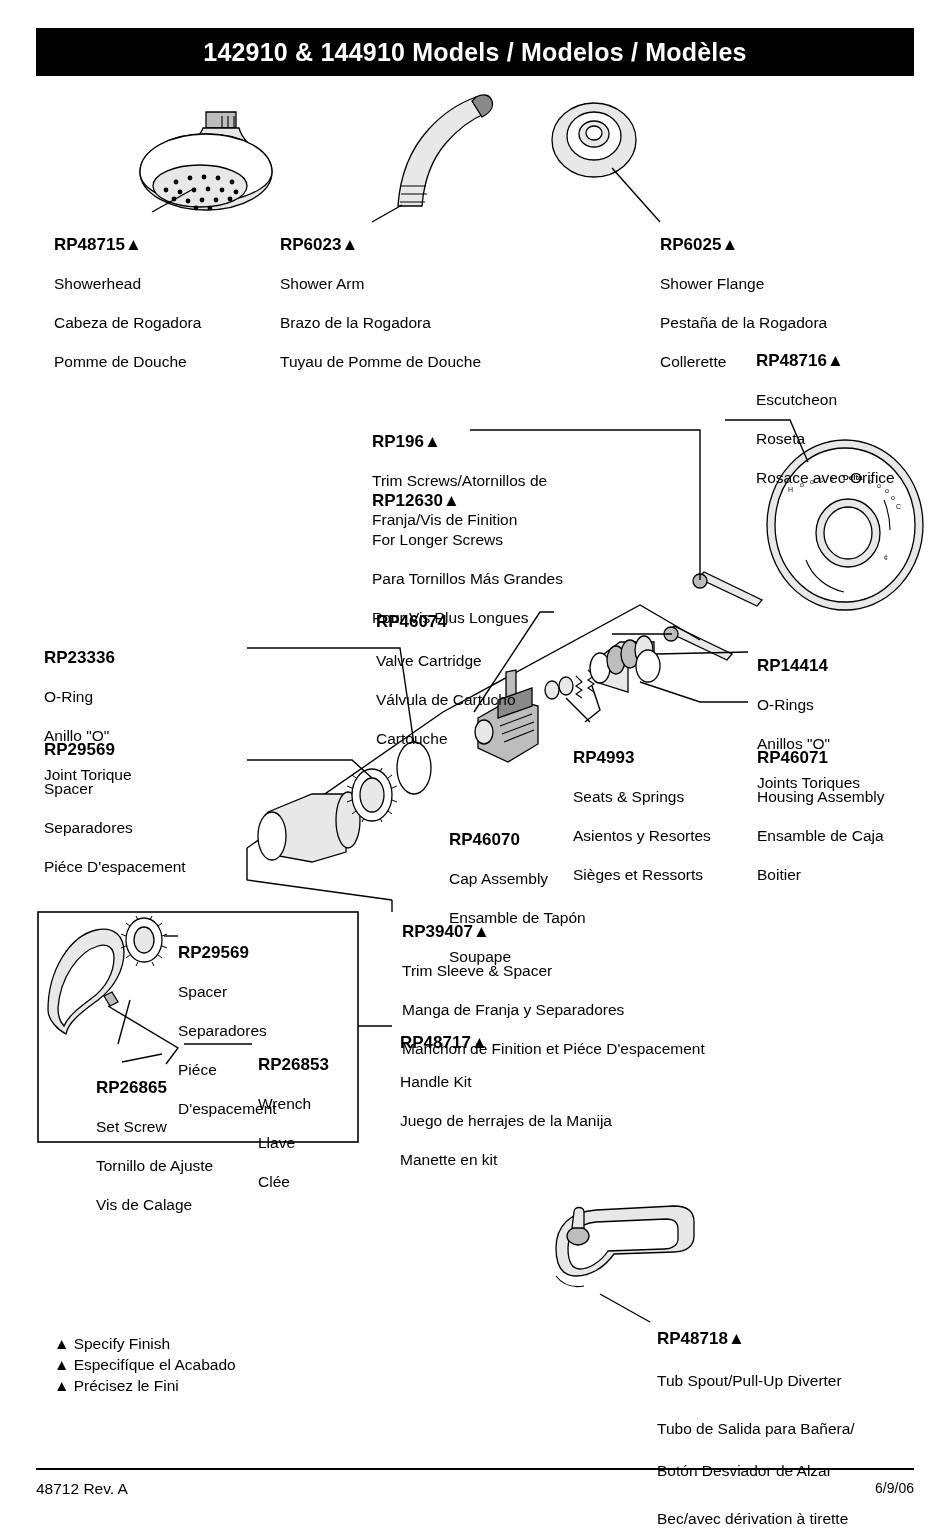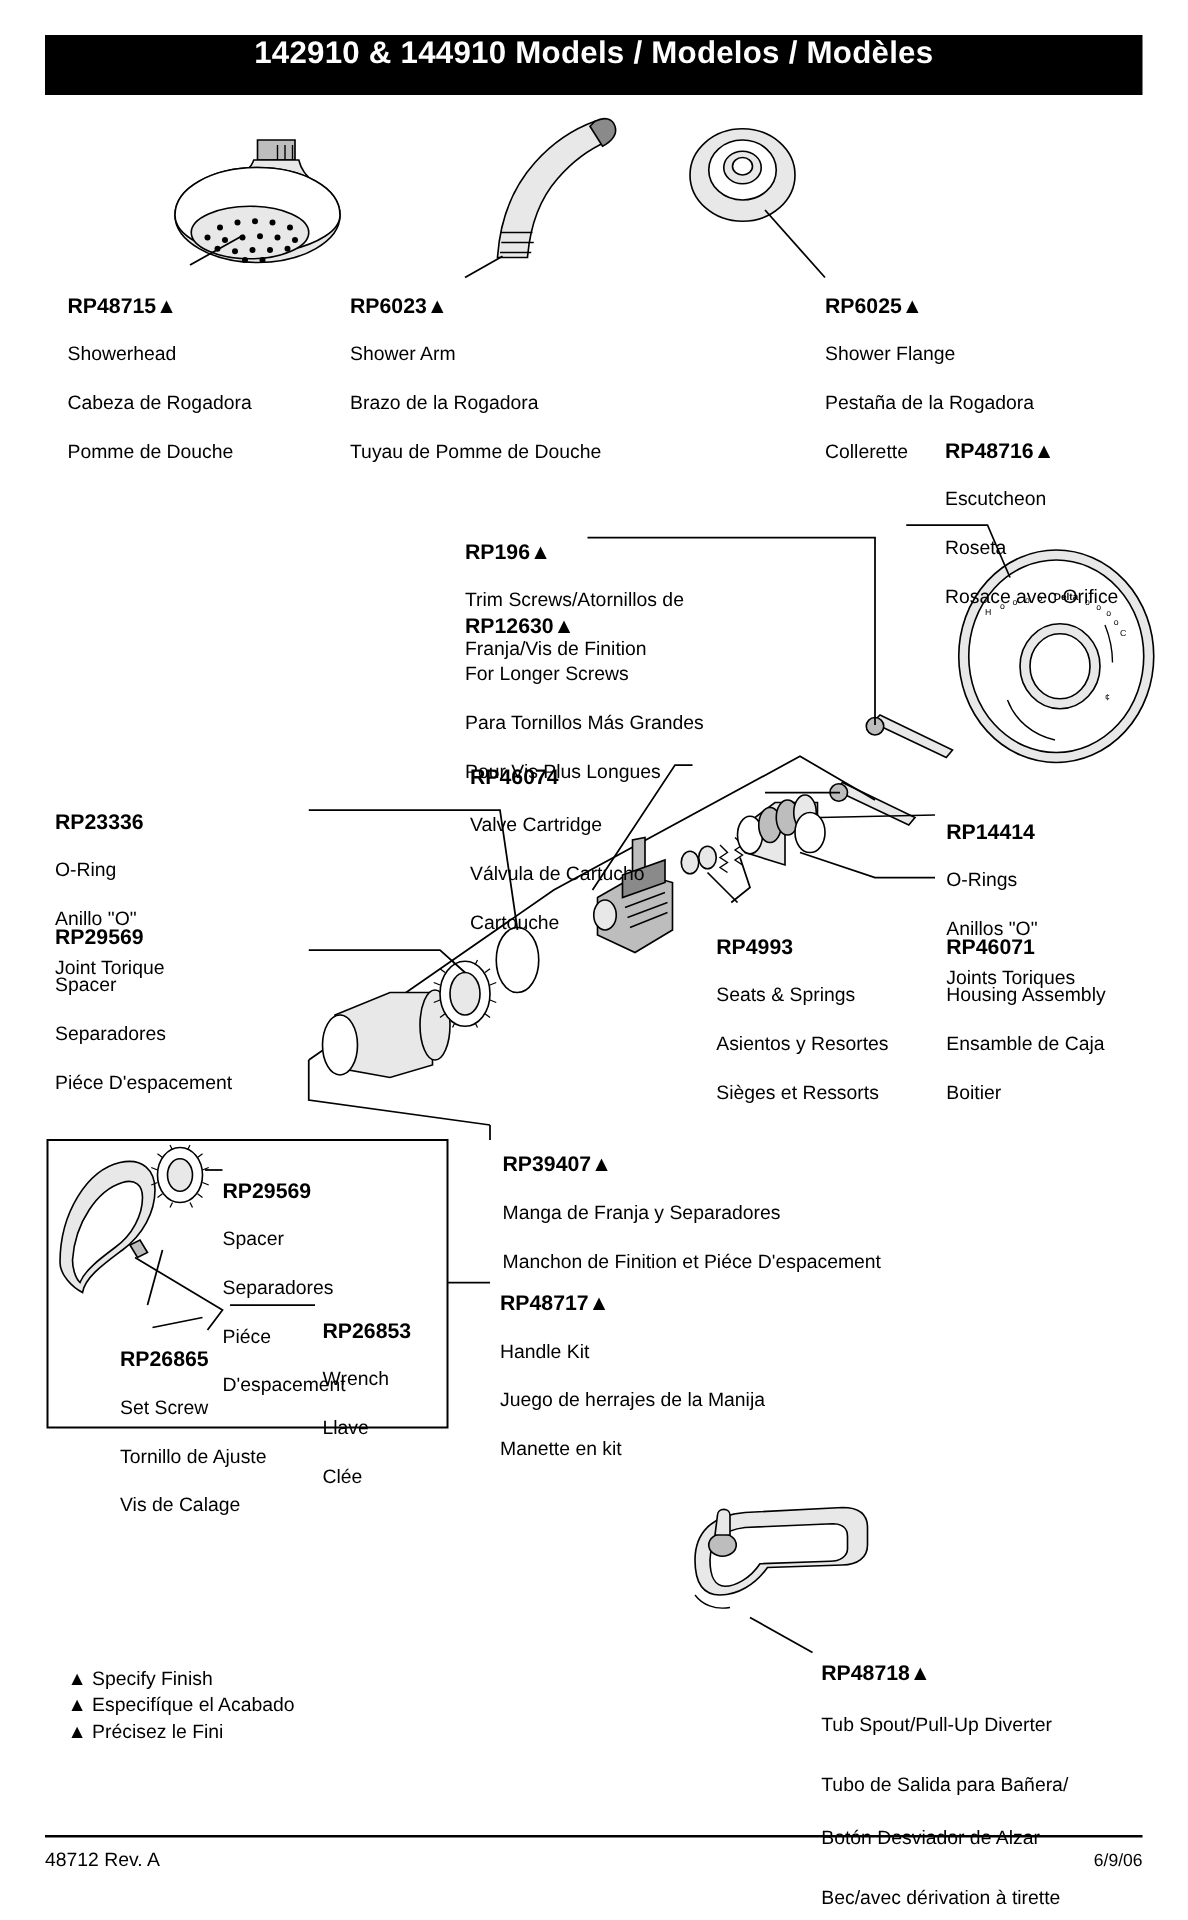--- a/index.html
+++ b/index.html
@@ -24,21 +24,21 @@
   
   .title-bar {
     position: absolute;
     left: 36px;
     top: 28px;
     width: 878px;
     height: 48px;
     background: #000000;
     color: #ffffff;
     display: flex;
-    align-items: flex-start;
+    align-items: center;
     justify-content: center;
   }
   .title-bar .title-text {
     font-size: 25px;
     font-weight: bold;
     letter-spacing: 0.2px;
   }
   
   .label {
     position: absolute;
@@ -353,23 +353,30 @@
     <span class="ln">Sièges et Ressorts</span>
   </div>
 
   <div class="label" style="left:757px; top:728px;">
     <span class="pn">RP46071</span>
     <span class="ln">Housing Assembly</span>
     <span class="ln">Ensamble de Caja</span>
     <span class="ln">Boitier</span>
   </div>
 
+  <div class="label" style="left:449px; top:810px;">
+    <span class="pn">RP46070</span>
+    <span class="ln">Cap Assembly</span>
+    <span class="ln">Ensamble de Tapón</span>
+    <span class="ln">Soupape</span>
+  </div>
 
   <div class="label" style="left:402px; top:902px;">
     <span class="pn">RP39407▲</span>
+    <span class="ln">Trim Sleeve &amp; Spacer</span>
     <span class="ln">Manga de Franja y Separadores</span>
     <span class="ln">Manchon de Finition et Piéce D'espacement</span>
   </div>
 
   <div class="label" style="left:178px; top:923px;">
     <span class="pn">RP29569</span>
     <span class="ln">Spacer</span>
     <span class="ln">Separadores</span>
     <span class="ln">Piéce</span>
     <span class="ln">D'espacement</span>

